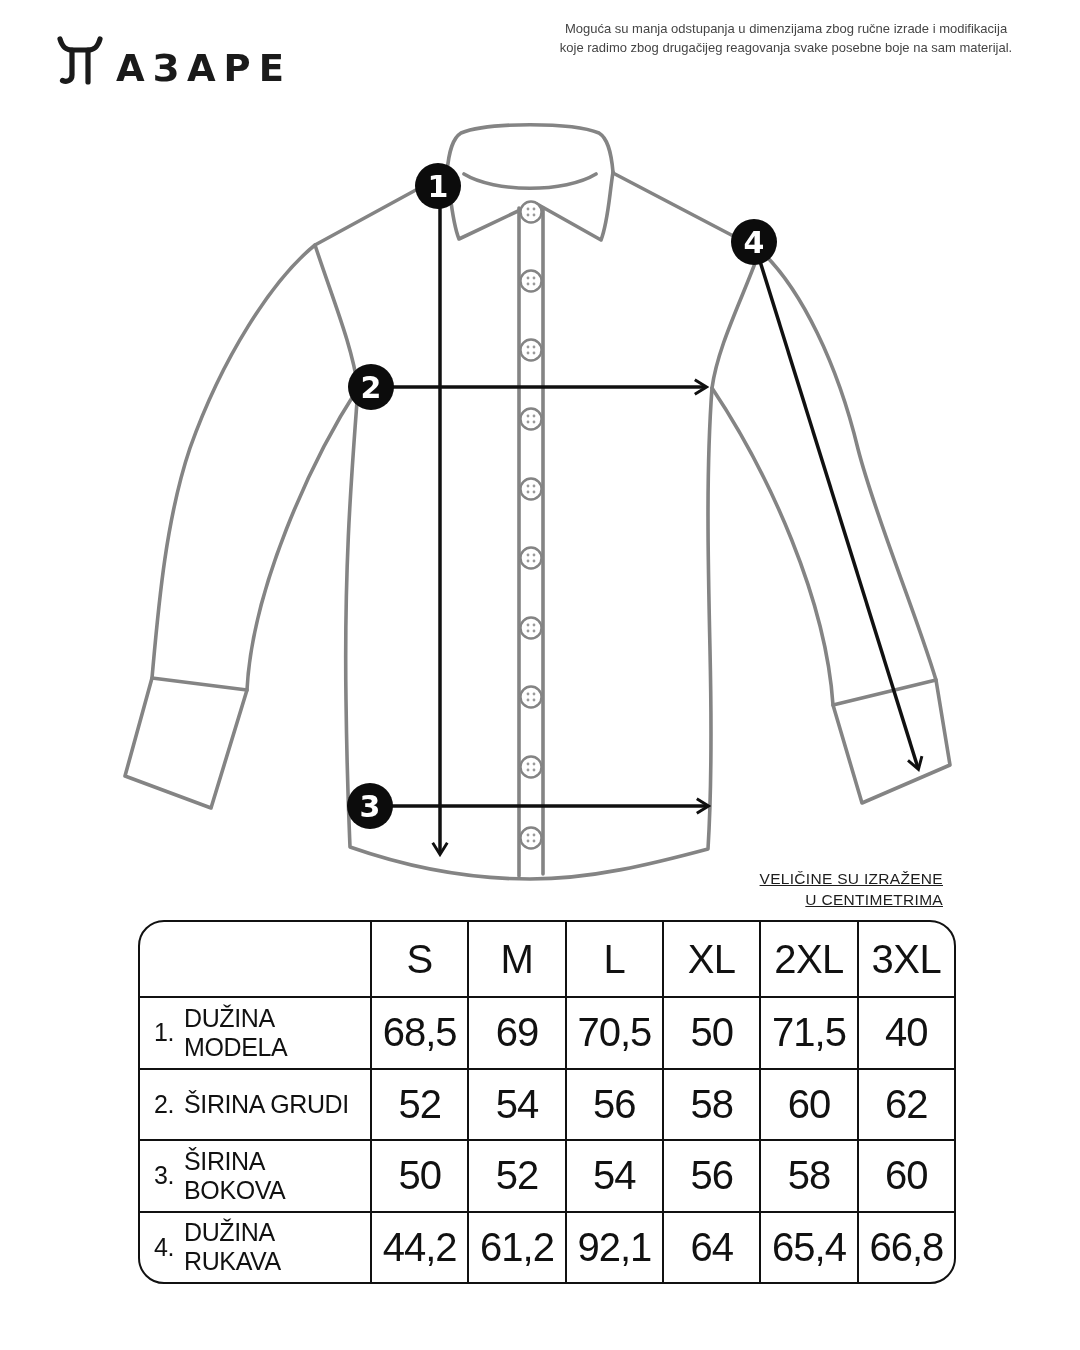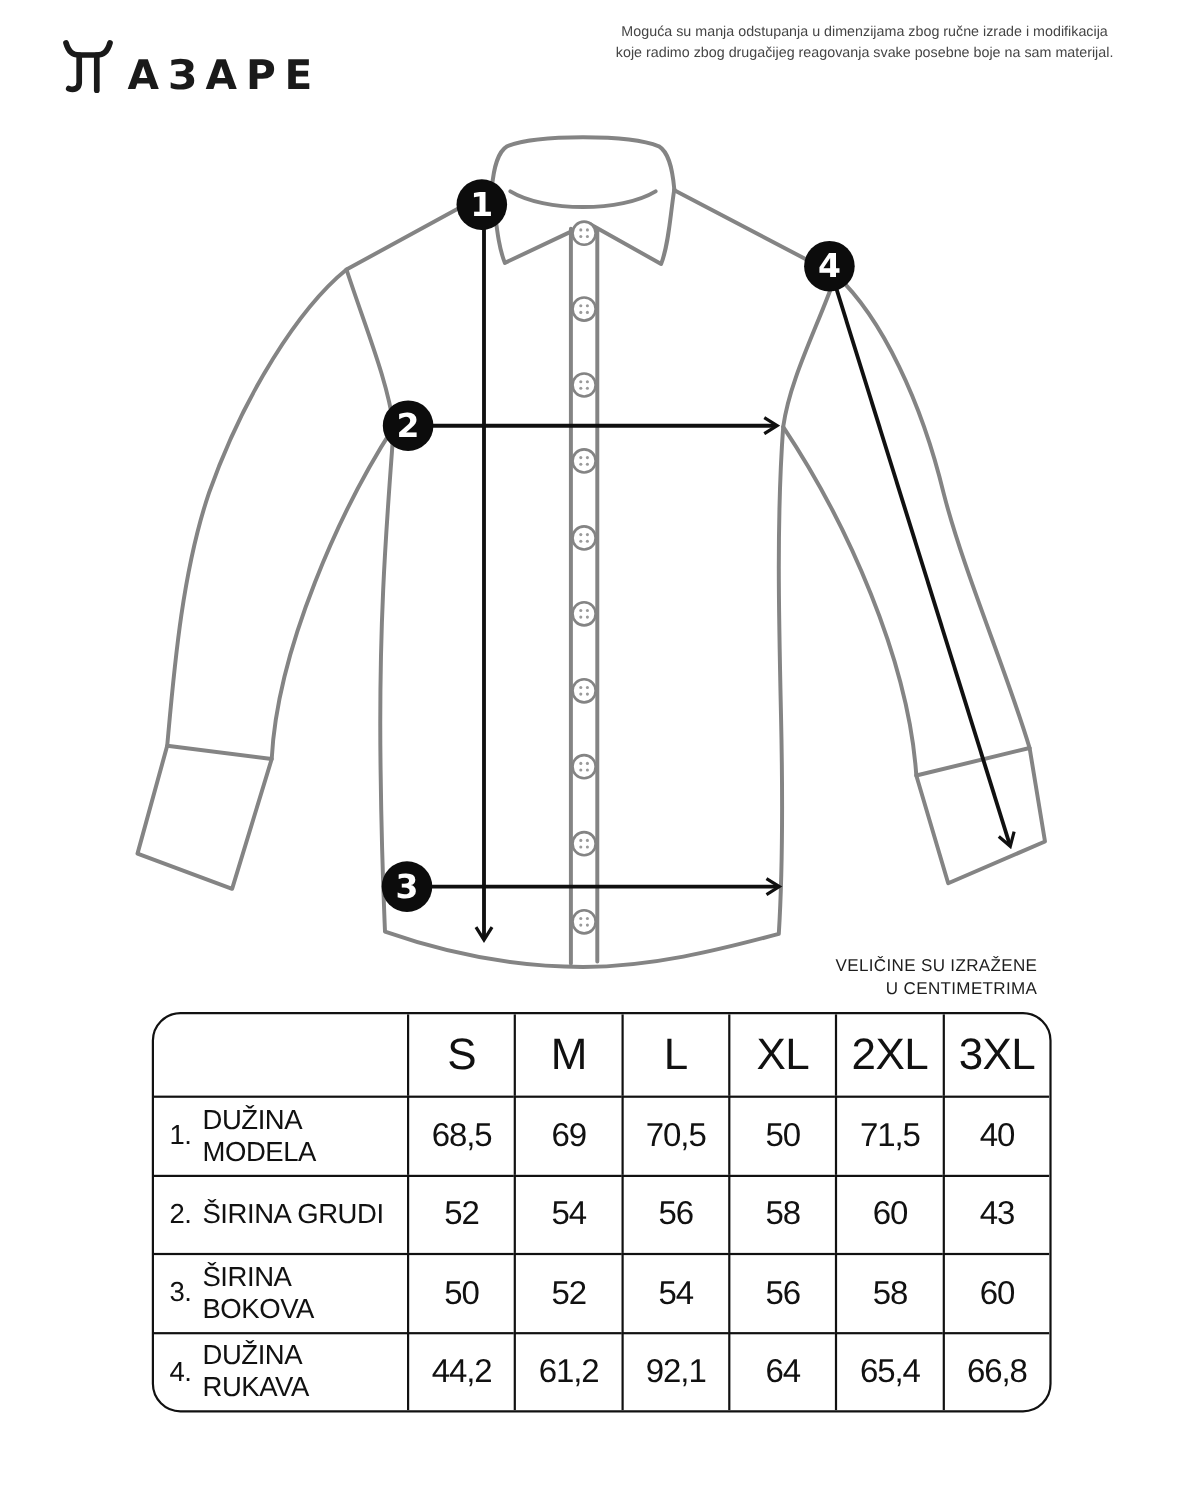--- a/index.html
+++ b/index.html
@@ -25,40 +25,40 @@
     font-size:30px;font-weight:bold;
     font-family:"DejaVu Sans","Liberation Sans",sans-serif;
   }
   .marker-1{left:415px;top:163px;}
   .marker-2{left:348px;top:364px;}
   .marker-3{left:347px;top:783px;}
   .marker-4{left:731px;top:219px;}
   .units-note{
     position:absolute;right:137px;top:869px;
     text-align:right;font-size:15.5px;line-height:1.35;
-    color:#1d1d1d;letter-spacing:.3px;
+    color:#1d1d1d;letter-spacing:.3px;text-decoration:underline;
   }
   
   .sizetable{
     position:absolute;left:138px;top:920px;width:818px;height:364px;
     border:2px solid #111;border-radius:26px;overflow:hidden;background:#fff;
     display:grid;
     grid-template-columns:230px repeat(6,1fr);
     grid-template-rows:74px repeat(4,1fr);
     box-sizing:border-box;
   }
   .cell{
     border-left:2px solid #111;border-top:2px solid #111;
     display:flex;align-items:center;justify-content:center;
     box-sizing:border-box;
   }
   .cell:nth-child(-n+7){border-top:none;}
   .cell:nth-child(7n+1){border-left:none;}
   .col-head{font-size:40px;letter-spacing:-.5px;}
-  .val{font-size:30px;letter-spacing:-1px;}
+  .val{font-size:40px;letter-spacing:-1px;}
   .rowlabel{justify-content:flex-start;padding-left:14px;font-size:25px;letter-spacing:-.4px;}
   .rowlabel .num{margin-right:10px;}
 </style>
 </head>
 <body>
 
 <svg class="logo" width="240" height="52" viewBox="0 0 240 52">
   <g fill="none" stroke="#1a1a1a" stroke-width="5.2" stroke-linecap="round" stroke-linejoin="round">
     <path d="M4,6 C6.5,14.5 10,17 16,17 L32,17 C38,17 41.5,14.5 44,6"></path>
     <path d="M16,17 L16,42 C16,47.5 11,49.5 6.5,47.5"></path>
@@ -158,21 +158,21 @@
 
   <div class="cell rowlabel">
     <span class="num">2.</span>
     <span>ŠIRINA GRUDI</span>
   </div>
   <div class="cell val">52</div>
   <div class="cell val">54</div>
   <div class="cell val">56</div>
   <div class="cell val">58</div>
   <div class="cell val">60</div>
-  <div class="cell val">43</div>
+  <div class="cell val">62</div>
 
   <div class="cell rowlabel">
     <span class="num">3.</span>
     <span>ŠIRINA BOKOVA</span>
   </div>
   <div class="cell val">50</div>
   <div class="cell val">52</div>
   <div class="cell val">54</div>
   <div class="cell val">56</div>
   <div class="cell val">58</div>

